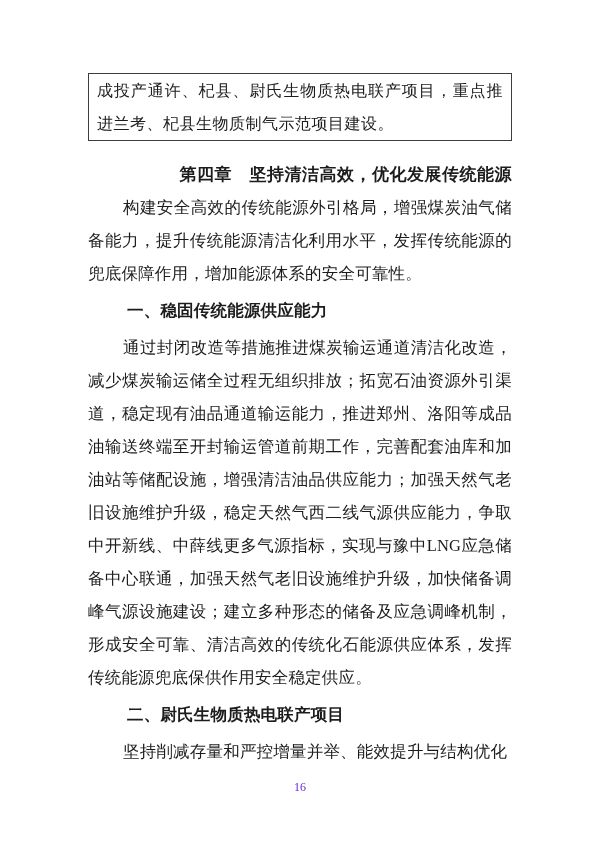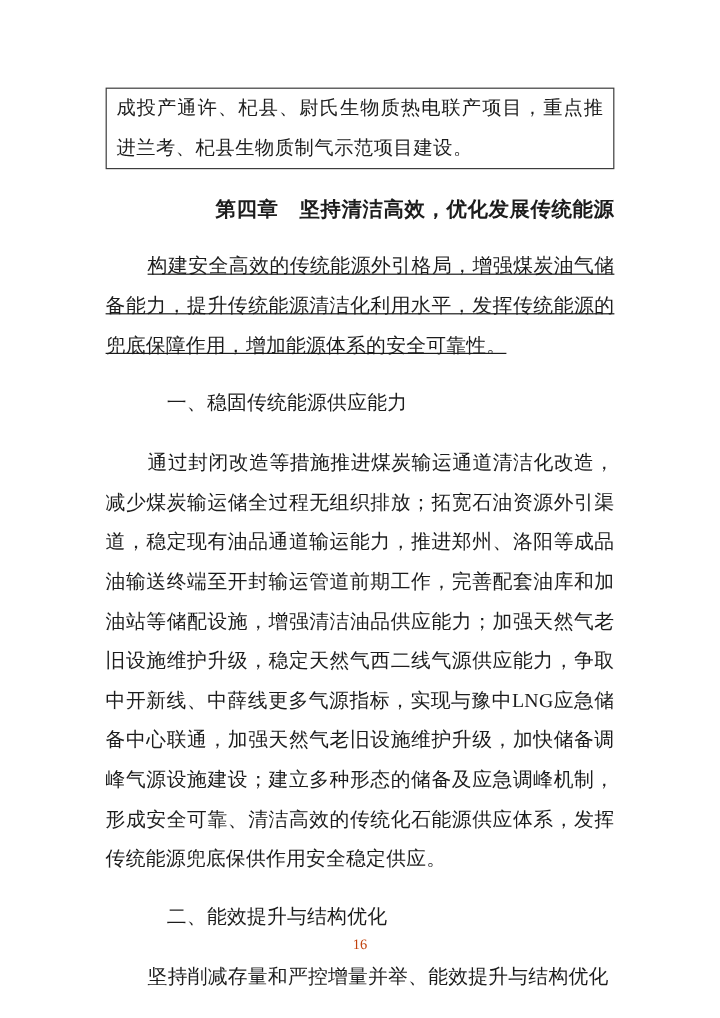--- a/index.html
+++ b/index.html
@@ -49,42 +49,40 @@
     margin: 0;
     font-size: 16.5px;
     line-height: 33px;
     text-align: justify;
     text-justify: inter-character;
     text-indent: 35px;
     word-break: break-all;
     letter-spacing: 0.2px;
   }
   .para.first {
-    margin-top: 14px;
-    text-decoration: underline;
   }
   .sub-heading {
-    margin: 16px;
+    margin: 4px;
     font-family: "Liberation Sans", "DejaVu Sans", sans-serif;
-    font-weight: normal;
+    font-weight: bold;
     font-size: 16.5px;
     line-height: 33px;
     padding-left: 35px;
     letter-spacing: 0.2px;
     white-space: nowrap;
   }
   .page-number {
     position: absolute;
     bottom: 54px;
     left: 0;
     width: 100%;
     text-align: center;
     font-size: 12px;
     line-height: 14px;
-    color: #c2410c;
+    color: #6d28d9;
     font-family: "Liberation Serif", "DejaVu Serif", serif;
   }
 </style>
 </head>
 <body>
 
 <div class="page">
   <div class="content">
 
     <div class="callout-box">
@@ -92,20 +90,20 @@
     </div>
 
     <h1 class="chapter-title">第四章　坚持清洁高效，优化发展传统能源</h1>
 
     <p class="para first">构建安全高效的传统能源外引格局，增强煤炭油气储备能力，提升传统能源清洁化利用水平，发挥传统能源的兜底保障作用，增加能源体系的安全可靠性。</p>
 
     <h2 class="sub-heading">一、稳固传统能源供应能力</h2>
 
     <p class="para">通过封闭改造等措施推进煤炭输运通道清洁化改造，减少煤炭输运储全过程无组织排放；拓宽石油资源外引渠道，稳定现有油品通道输运能力，推进郑州、洛阳等成品油输送终端至开封输运管道前期工作，完善配套油库和加油站等储配设施，增强清洁油品供应能力；加强天然气老旧设施维护升级，稳定天然气西二线气源供应能力，争取中开新线、中薛线更多气源指标，实现与豫中LNG应急储备中心联通，加强天然气老旧设施维护升级，加快储备调峰气源设施建设；建立多种形态的储备及应急调峰机制，形成安全可靠、清洁高效的传统化石能源供应体系，发挥传统能源兜底保供作用安全稳定供应。</p>
 
-    <h2 class="sub-heading">二、能效提升与结构优化</h2>
+    <h2 class="sub-heading">二、尉氏生物质热电联产项目</h2>
 
     <p class="para">坚持削减存量和严控增量并举、能效提升与结构优化</p>
 
   </div>
 
   <div class="page-number">16</div>
 </div>
 
 </body></html>

